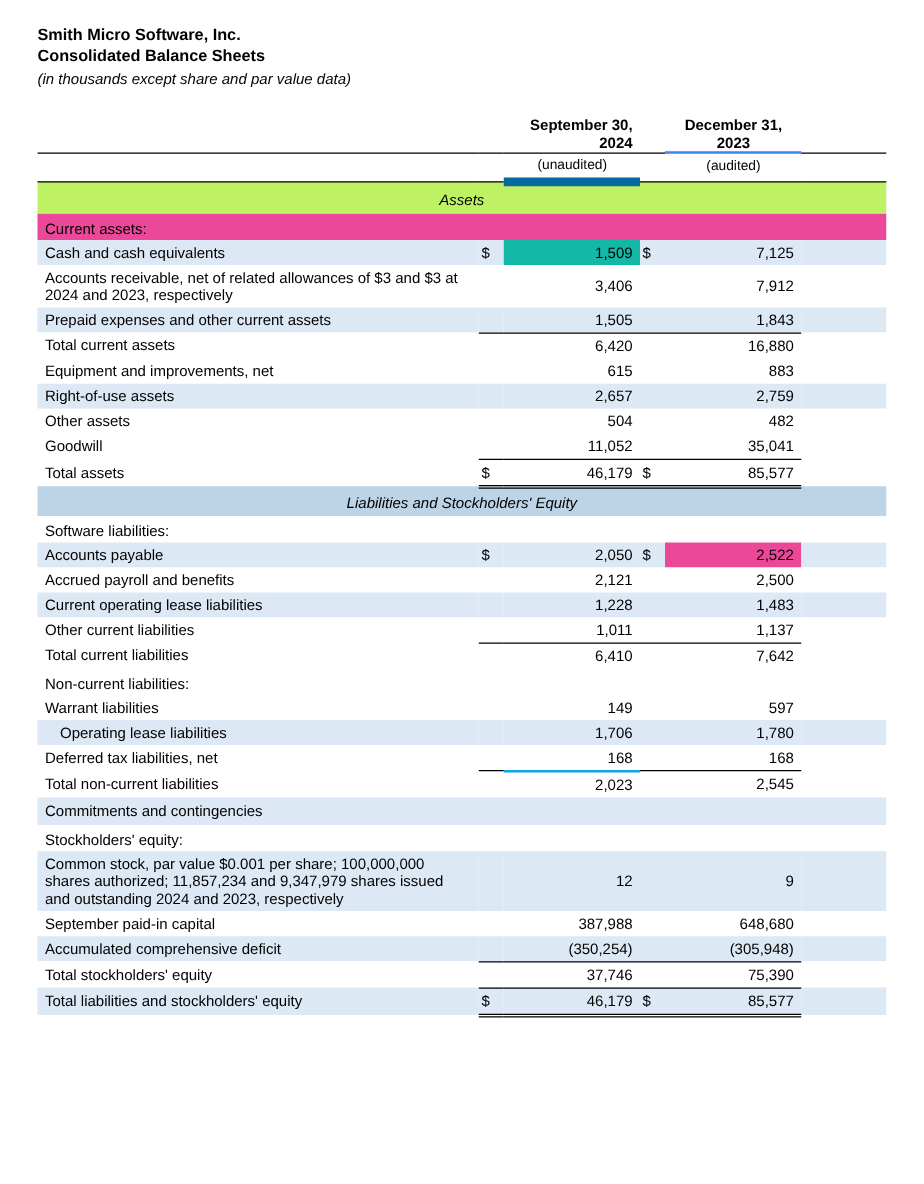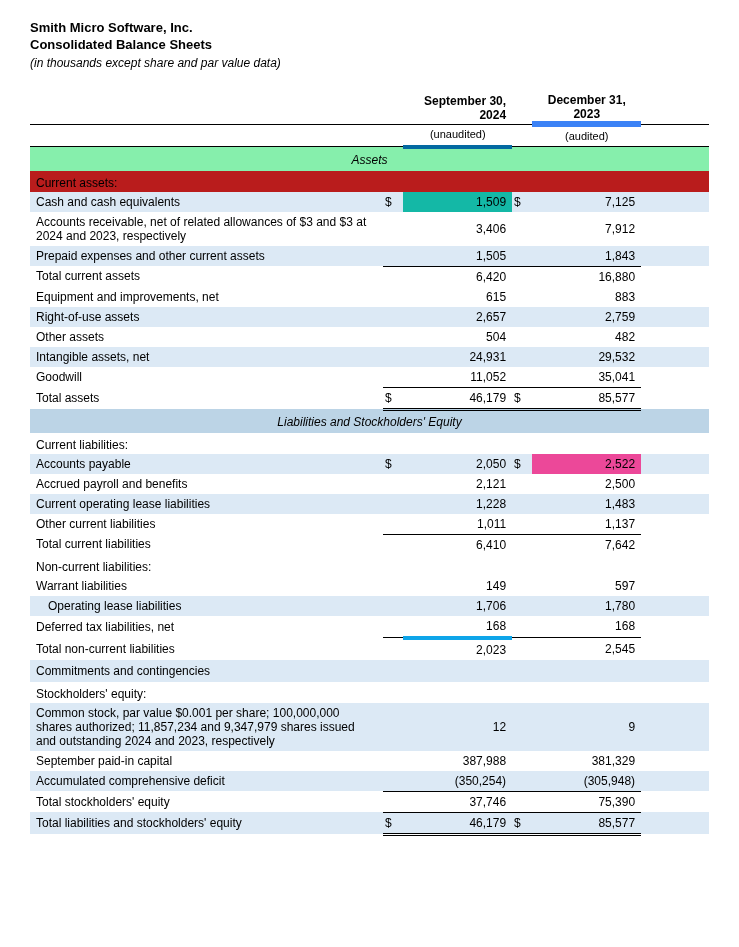--- a/index.html
+++ b/index.html
@@ -67,41 +67,41 @@
   </colgroup>
   <thead>
     <tr class="header-row">
       <th></th>
       <th></th>
       <th colspan="1" style="text-align:right; border-bottom:1px solid #000; padding-bottom:0;">
         <span>September 30,</span><br>
         <span>2024</span>
       </th>
       <th></th>
-      <th colspan="1" style="text-align:center; border-bottom:6px solid #3b82f6; padding-bottom:0;">
+      <th colspan="1" style="text-align:center; border-bottom:2px solid #3b82f6; padding-bottom:0;">
         <span>December 31,</span><br>
         <span>2023</span>
       </th>
       <th></th>
     </tr>
     <tr class="sub-header-row">
       <th></th>
       <th></th>
-      <th style="text-align:center; border-bottom:4px solid #0369a1;">(unaudited)</th>
+      <th style="text-align:center; border-bottom:7px solid #0369a1;">(unaudited)</th>
       <th></th>
       <th style="text-align:center; border-bottom:1px solid #000;">(audited)</th>
       <th></th>
     </tr>
   </thead>
   <tbody id="table-body">
   <tr>
-        <td colspan="6" style="background:#86efac; text-align:center; font-style:italic; padding:4px 6px;">Assets</td>
-      </tr>
-      <tr>
-        <td colspan="6" style="background:#b91c1c; padding:5px 6px 2px 6px; font-size:12px;margin-left:40px;">Current assets:</td>
+        <td colspan="6" style="background:#bef264; text-align:center; font-style:italic; padding:4px 6px;">Assets</td>
+      </tr>
+      <tr>
+        <td colspan="6" style="background:#ec4899; padding:5px 6px 2px 6px; font-size:12px;margin-left:40px;">Current assets:</td>
       </tr>
       <tr>
     <td style="background:#dce9f5; padding-left:24px; font-size:12px; padding:3px 6px;">Cash and cash equivalents</td>
     <td style="background:#dce9f5; text-align:left; font-size:12px; padding:3px 2px;  ">$</td>
     <td style="background:#14b8a6; text-align:right; font-size:12px; padding:3px 6px;  ">1,509</td>
     <td style="background:#dce9f5; text-align:left; font-size:12px; padding:3px 2px;  ">$</td>
     <td style="background:#dce9f5; text-align:right; font-size:12px; padding:3px 6px;  ">7,125</td>
     <td style="background:#dce9f5;"></td>
   </tr>
       <tr>
@@ -146,48 +146,40 @@
   </tr>
       <tr>
     <td style="background:#fff; padding-left:6px; font-size:12px; padding:3px 6px;">Other assets</td>
     <td style="background:#fff; text-align:left; font-size:12px; padding:3px 2px;  "></td>
     <td style="background:#fff; text-align:right; font-size:12px; padding:3px 6px;  ">504</td>
     <td style="background:#fff; text-align:left; font-size:12px; padding:3px 2px;  "></td>
     <td style="background:#fff; text-align:right; font-size:12px; padding:3px 6px;  ">482</td>
     <td style="background:#fff;"></td>
   </tr>
       <tr>
-    <td style="background:#dce9f5; padding-left:6px; font-size:12px; padding:3px 6px;">Intangible assets, net</td>
-    <td style="background:#dce9f5; text-align:left; font-size:12px; padding:3px 2px;  "></td>
-    <td style="background:#dce9f5; text-align:right; font-size:12px; padding:3px 6px;  ">24,931</td>
-    <td style="background:#dce9f5; text-align:left; font-size:12px; padding:3px 2px;  "></td>
-    <td style="background:#dce9f5; text-align:right; font-size:12px; padding:3px 6px;  ">29,532</td>
-    <td style="background:#dce9f5;"></td>
-  </tr>
-      <tr>
     <td style="background:#fff; padding-left:6px; font-size:12px; padding:3px 6px;">Goodwill</td>
     <td style="background:#fff; text-align:left; font-size:12px; padding:3px 2px;  "></td>
     <td style="background:#fff; text-align:right; font-size:12px; padding:3px 6px;  ">11,052</td>
     <td style="background:#fff; text-align:left; font-size:12px; padding:3px 2px;  "></td>
     <td style="background:#fff; text-align:right; font-size:12px; padding:3px 6px;  ">35,041</td>
     <td style="background:#fff;"></td>
   </tr>
       <tr>
     <td style="background:#fff; padding-left:6px; font-size:12px; padding:3px 6px;">Total assets</td>
     <td style="background:#fff; text-align:left; font-size:12px; padding:3px 2px; border-top:1px solid #000; border-bottom:3px double #000;">$</td>
     <td style="background:#fff; text-align:right; font-size:12px; padding:3px 6px; border-top:1px solid #000; border-bottom:3px double #000;">46,179</td>
     <td style="background:#fff; text-align:left; font-size:12px; padding:3px 2px; border-top:1px solid #000; border-bottom:3px double #000;">$</td>
     <td style="background:#fff; text-align:right; font-size:12px; padding:3px 6px; border-top:1px solid #000; border-bottom:3px double #000;">85,577</td>
     <td style="background:#fff;"></td>
   </tr>
       <tr>
         <td colspan="6" style="background:#bcd4e6; text-align:center; font-style:italic; padding:4px 2px;">Liabilities and Stockholders' Equity</td>
       </tr>
       <tr>
-        <td colspan="6" style="background:#fff; padding:5px 6px 2px 6px; font-size:12px;">Current liabilities:</td>
+        <td colspan="6" style="background:#fff; padding:5px 6px 2px 6px; font-size:12px;">Software liabilities:</td>
       </tr>
       <tr>
     <td style="background:#dce9f5; padding-left:24px; font-size:12px; padding:3px 6px;">Accounts payable</td>
     <td style="background:#dce9f5; text-align:left; font-size:12px; padding:3px 2px;  ">$</td>
     <td style="background:#dce9f5; text-align:right; font-size:12px; padding:3px 6px;  ">2,050</td>
     <td style="background:#dce9f5; text-align:left; font-size:12px; padding:3px 2px;  ">$</td>
     <td style="background:#ec4899; text-align:right; font-size:12px; padding:3px 6px;  ">2,522</td>
     <td style="background:#dce9f5;"></td>
   </tr>
       <tr>
@@ -245,21 +237,21 @@
     <td style="background:#fff; padding-left:24px; font-size:12px; padding:3px 6px;">Deferred tax liabilities, net</td>
     <td style="background:#fff; text-align:left; font-size:12px; padding:3px 2px;  "></td>
     <td style="background:#fff; text-align:right; font-size:12px; padding:3px 6px;  ">168</td>
     <td style="background:#fff; text-align:left; font-size:12px; padding:3px 2px;  "></td>
     <td style="background:#fff; text-align:right; font-size:12px; padding:3px 6px;  ">168</td>
     <td style="background:#fff;"></td>
   </tr>
       <tr>
     <td style="background:#fff; padding-left:40px; font-size:12px; padding:3px 6px;">Total non-current liabilities</td>
     <td style="background:#fff; text-align:left; font-size:12px; padding:3px 2px; border-top:1px solid #000; "></td>
-    <td style="background:#fff; text-align:right; font-size:12px; padding:3px 6px; border-top:4px solid #0ea5e9; ">2,023</td>
+    <td style="background:#fff; text-align:right; font-size:12px; padding:3px 6px; border-top:2px solid #0ea5e9; ">2,023</td>
     <td style="background:#fff; text-align:left; font-size:12px; padding:3px 2px; border-top:1px solid #000; "></td>
     <td style="background:#fff; text-align:right; font-size:12px; padding:3px 6px; border-top:1px solid #000; ">2,545</td>
     <td style="background:#fff;"></td>
   </tr>
       <tr>
         <td colspan="6" style="background:#dce9f5; padding:4px 6px;">Commitments and contingencies</td>
       </tr>
       <tr>
         <td colspan="6" style="background:#fff; padding:5px 6px 2px 6px; font-size:12px;">Stockholders' equity:</td>
       </tr>
@@ -269,21 +261,21 @@
     <td style="background:#dce9f5; text-align:right; font-size:12px; padding:3px 6px;  ">12</td>
     <td style="background:#dce9f5; text-align:left; font-size:12px; padding:3px 2px;  "></td>
     <td style="background:#dce9f5; text-align:right; font-size:12px; padding:3px 6px;  ">9</td>
     <td style="background:#dce9f5;"></td>
   </tr>
       <tr>
     <td style="background:#fff; padding-left:24px; font-size:12px; padding:3px 6px;">September paid-in capital</td>
     <td style="background:#fff; text-align:left; font-size:12px; padding:3px 2px;  "></td>
     <td style="background:#fff; text-align:right; font-size:12px; padding:3px 6px;  ">387,988</td>
     <td style="background:#fff; text-align:left; font-size:12px; padding:3px 2px;  "></td>
-    <td style="background:#fff; text-align:right; font-size:12px; padding:3px 6px;  ">381,329</td>
+    <td style="background:#fff; text-align:right; font-size:12px; padding:3px 6px;  ">648,680</td>
     <td style="background:#fff;"></td>
   </tr>
       <tr>
     <td style="background:#dce9f5; padding-left:24px; font-size:12px; padding:3px 6px;">Accumulated comprehensive deficit</td>
     <td style="background:#dce9f5; text-align:left; font-size:12px; padding:3px 2px;  "></td>
     <td style="background:#dce9f5; text-align:right; font-size:12px; padding:3px 6px;  ">(350,254)</td>
     <td style="background:#dce9f5; text-align:left; font-size:12px; padding:3px 2px;  "></td>
     <td style="background:#dce9f5; text-align:right; font-size:12px; padding:3px 6px;  ">(305,948)</td>
     <td style="background:#dce9f5;"></td>
   </tr>

